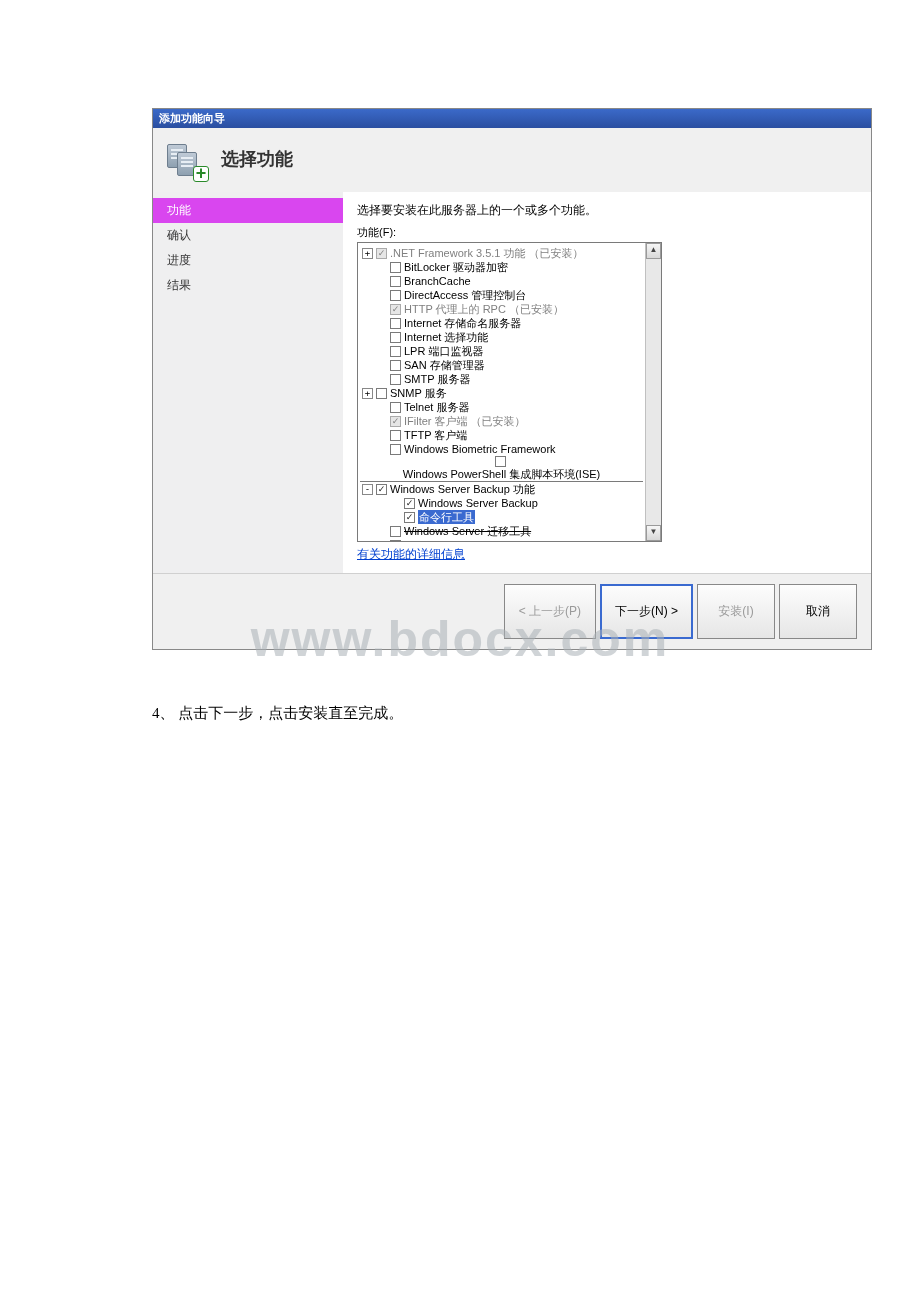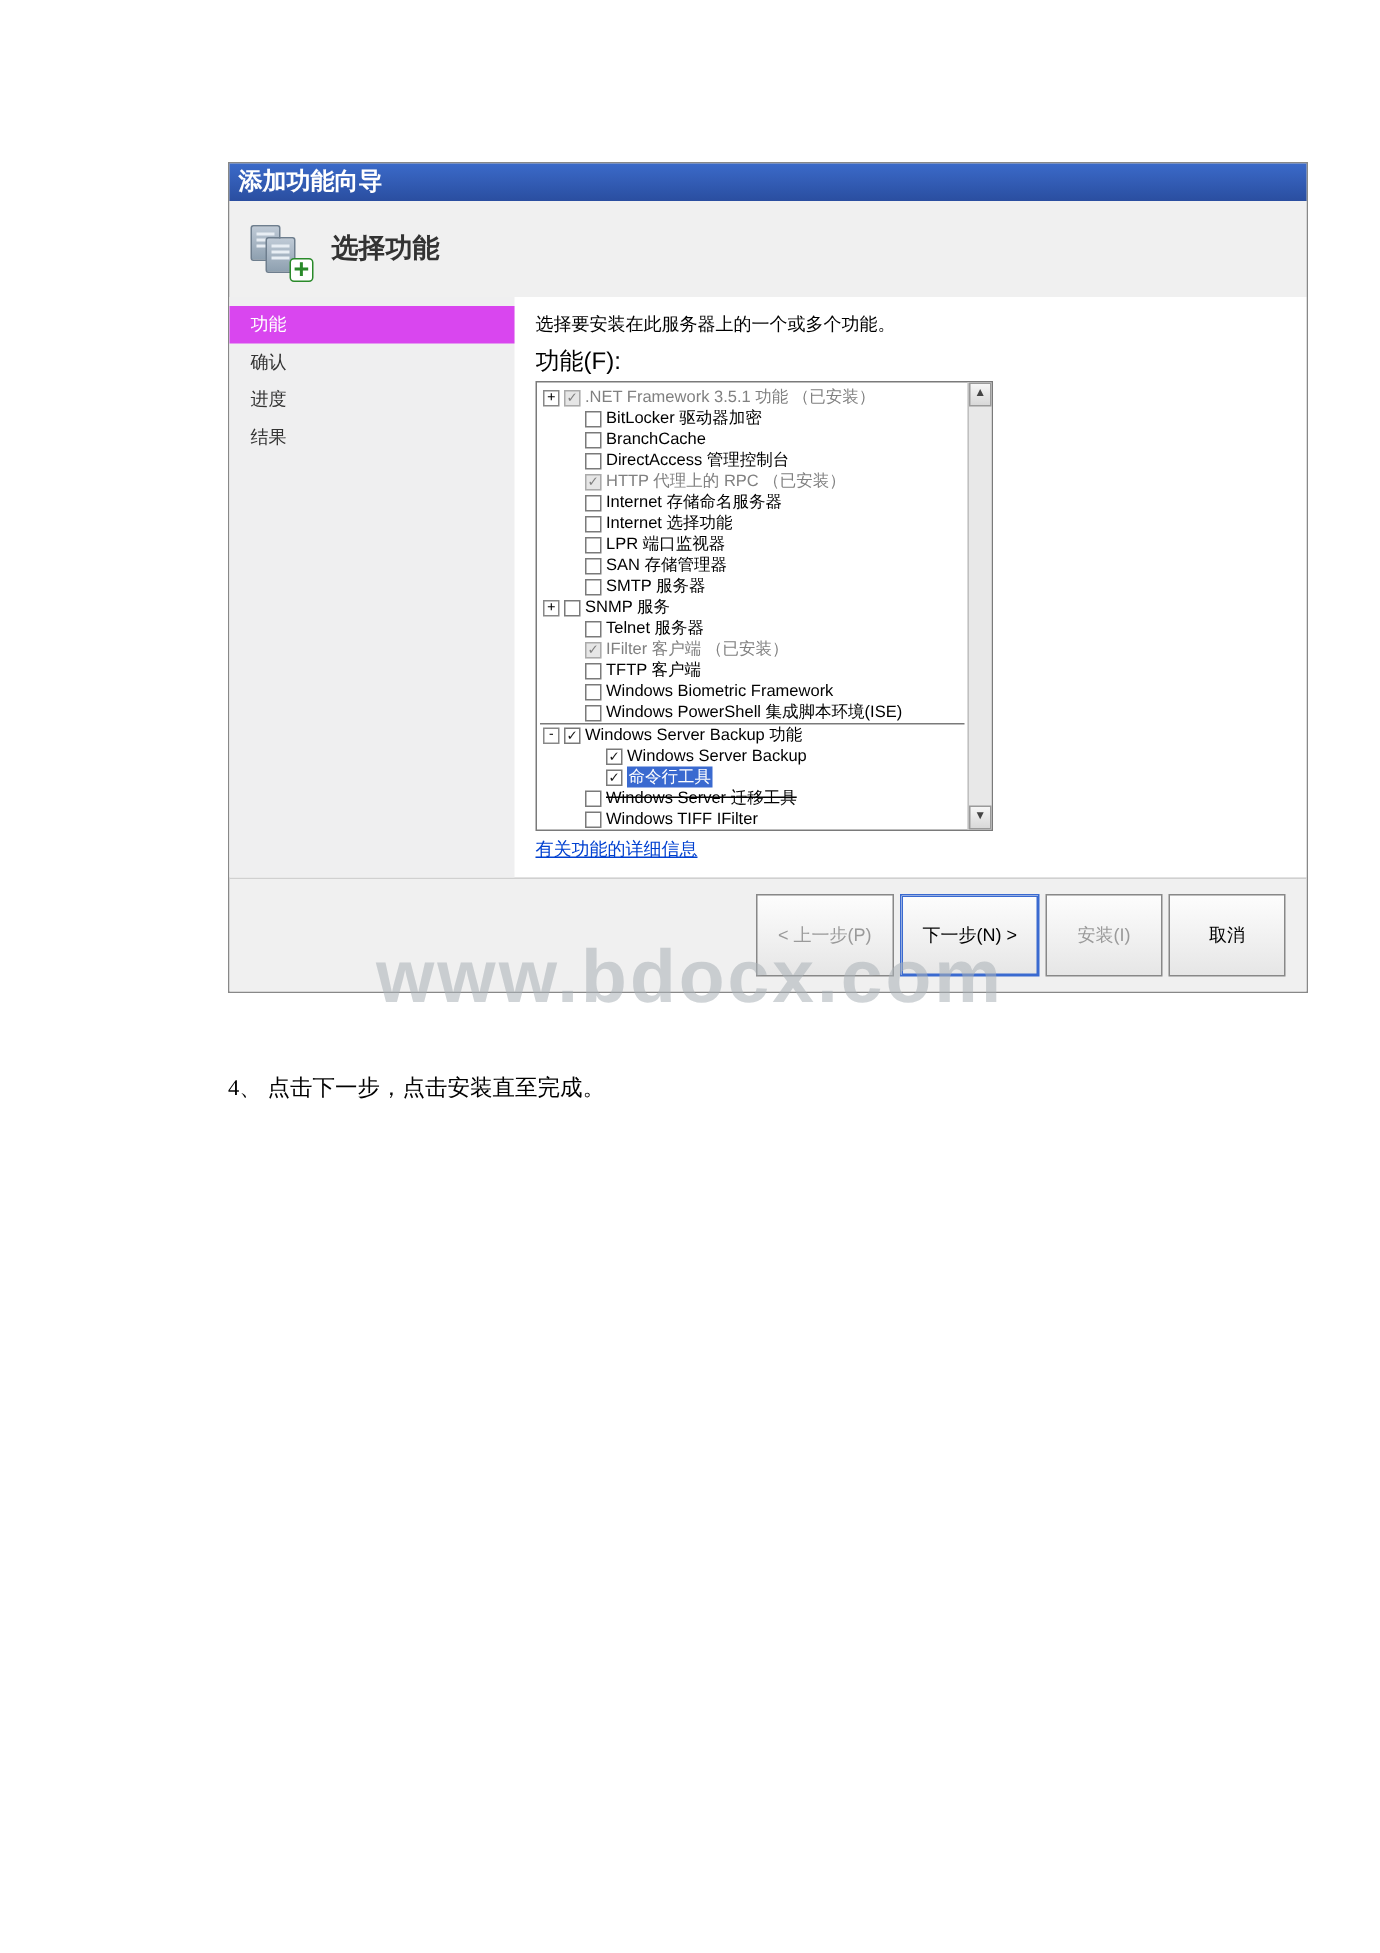--- a/index.html
+++ b/index.html
@@ -1,37 +1,37 @@
 <!DOCTYPE html>
 <html><head>
   <meta charset="utf-8">
   <style>
     * { margin:0; padding:0; box-sizing:border-box; }
     body { width:920px; height:1302px; font-family:"Microsoft YaHei","SimSun",Tahoma,sans-serif; background:#fff; color:#000; }
     .container { padding:108px 152px 0 152px; }
     .wizard { width:720px; background:#f0f0f0; border:1px solid #888; }
-    .titlebar { background:#3058b8; background:linear-gradient(to bottom,#3b6ac9,#2a4ea0); color:#fff; font-size:16px; padding:2px 6px; font-weight:bold; }
+    .titlebar { background:#3058b8; background:linear-gradient(to bottom,#3b6ac9,#2a4ea0); color:#fff; font-size:11px; padding:2px 6px; font-weight:bold; }
     .header { display:flex; align-items:center; padding:12px 14px 14px 14px; background:#f0f0f0; }
     .header-icon { width:38px; height:38px; position:relative; margin-right:16px; }
     .svr { position:absolute; width:20px; height:24px; background:linear-gradient(#bfcad6,#8ea0b0); border:1px solid #6e7e8e; border-radius:2px; }
     .svr::after{content:"";position:absolute;left:3px;top:4px;right:3px;height:2px;background:#e8eef4;box-shadow:0 4px 0 #e8eef4,0 8px 0 #e8eef4;}
     .svr1{left:0;top:4px;}
     .svr2{left:10px;top:12px;}
     .plus{position:absolute;right:-4px;bottom:-4px;width:16px;height:16px;border-radius:3px;background:#fff;color:#2a8a2a;font-weight:bold;font-size:18px;line-height:12px;text-align:center;border:1px solid #2a8a2a;}
     .header-title { font-size:18px; font-weight:bold; color:#333; }
     .body { display:flex; background:#fff; }
     .sidebar { width:190px; background:#efeff0; padding:6px 0; }
     .side-item { font-size:12px; padding:4px 14px; color:#333; }
     .side-item.active { background:#d946ef; color:#fff; }
     .main { flex:1; padding:10px 10px 10px 14px; position:relative; font-size:12px; }
     .instr { margin-bottom:6px; }
     .cols { display:flex; }
     .left-col { width:305px; }
     .right-col { flex:1; padding-left:12px; }
-    .lbl { font-size:16px; margin-bottom:2px; }
+    .lbl { font-size:11px; margin-bottom:2px; }
     .tree-wrap { border:1px solid #7a7a7a; height:300px; background:#fff; display:flex; }
     .tree { flex:1; overflow:hidden; padding:3px 2px; font-size:11px; line-height:14px; font-family:"SimSun",Tahoma,sans-serif; }
     .scroll { width:16px; background:#e8e8e8; border-left:1px solid #c0c0c0; display:flex; flex-direction:column; }
     .sbtn { height:16px; background:linear-gradient(#f6f6f6,#d8d8d8); border:1px solid #9a9a9a; font-size:8px; line-height:12px; text-align:center; color:#444; }
     .track { flex:1; }
     .row { display:flex; align-items:center; white-space:nowrap; padding:0 2px; }
     .exp { width:11px; height:11px; border:1px solid #888; background:#fff; font-size:9px; line-height:8px; text-align:center; margin-right:3px; font-family:monospace; flex-shrink:0; }
     .sp { display:inline-block; flex-shrink:0; }
     .cb { width:11px; height:11px; border:1px solid #7a7a7a; background:#fff; margin-right:3px; flex-shrink:0; display:inline-flex; align-items:center; justify-content:center; font-size:9px; line-height:9px; }
     .cb.chk { color:#1a1a1a; }
@@ -168,21 +168,21 @@
                     <span class="sp" style="width: 14px;"></span>
                     <span class="cb"></span>
                     <span class="txt">TFTP 客户端</span>
                   </div>
                   <div class="row">
                     <span class="sp" style="width: 14px;"></span>
                     <span class="sp" style="width: 14px;"></span>
                     <span class="cb"></span>
                     <span class="txt">Windows Biometric Framework</span>
                   </div>
-                  <div class="row" style="border-bottom: 1px solid rgb(122, 122, 122); overflow: hidden;">
+                  <div class="row" style="border-bottom: 1px solid rgb(122, 122, 122); overflow: hidden; flex-direction: column;">
                     <span class="sp" style="width: 14px;"></span>
                     <span class="sp" style="width: 14px;"></span>
                     <span class="cb"></span>
                     <span class="txt">Windows PowerShell 集成脚本环境(ISE)</span>
                   </div>
                   <div class="row">
                     <span class="sp" style="width: 0px;"></span>
                     <span class="exp">-</span>
                     <span class="cb chk">✓</span>
                     <span class="txt">Windows Server Backup 功能</span>

